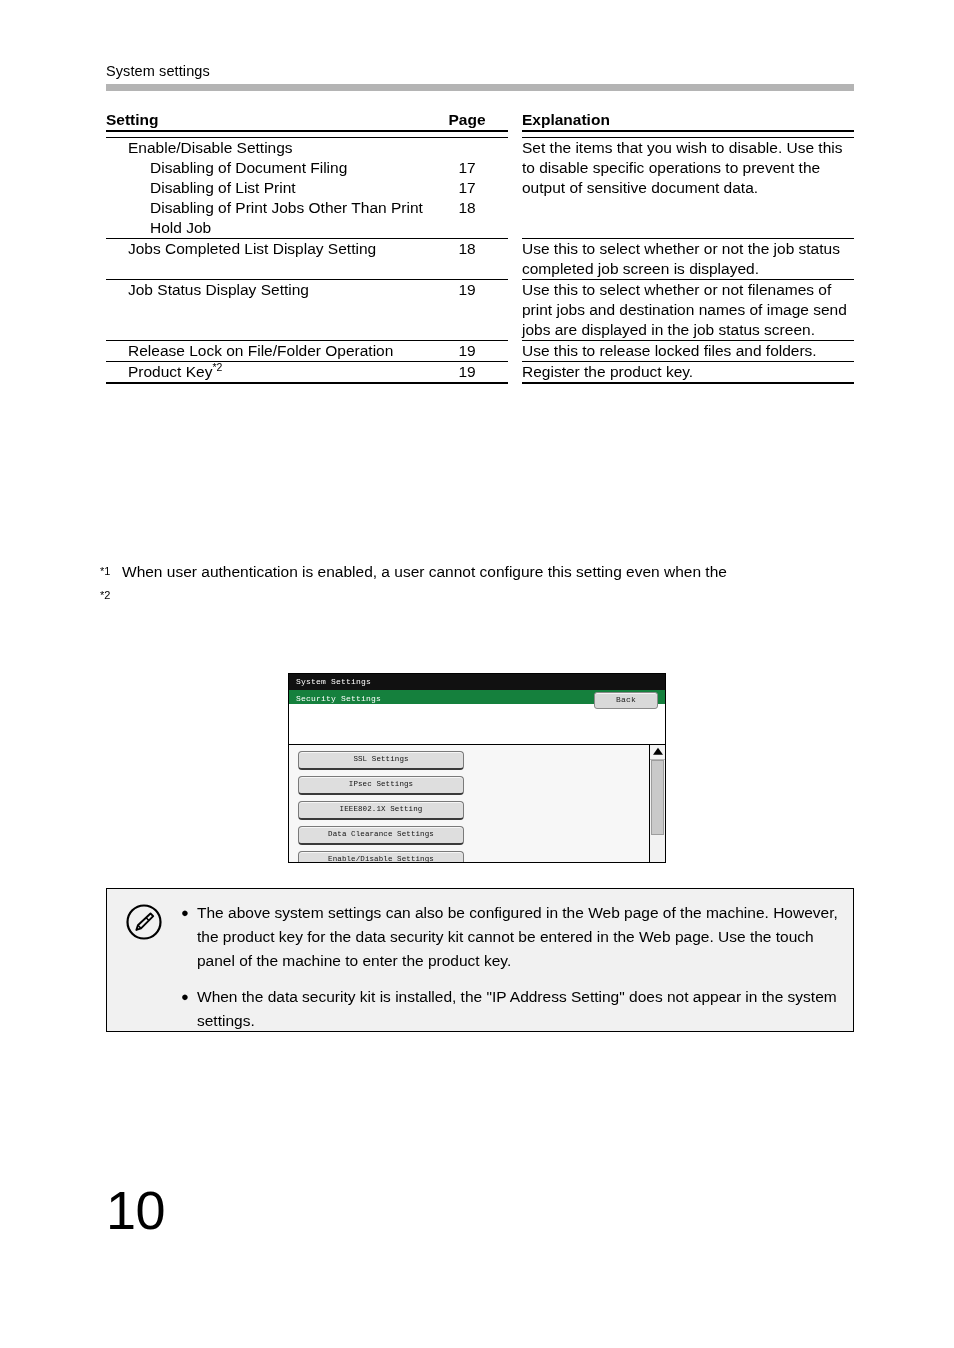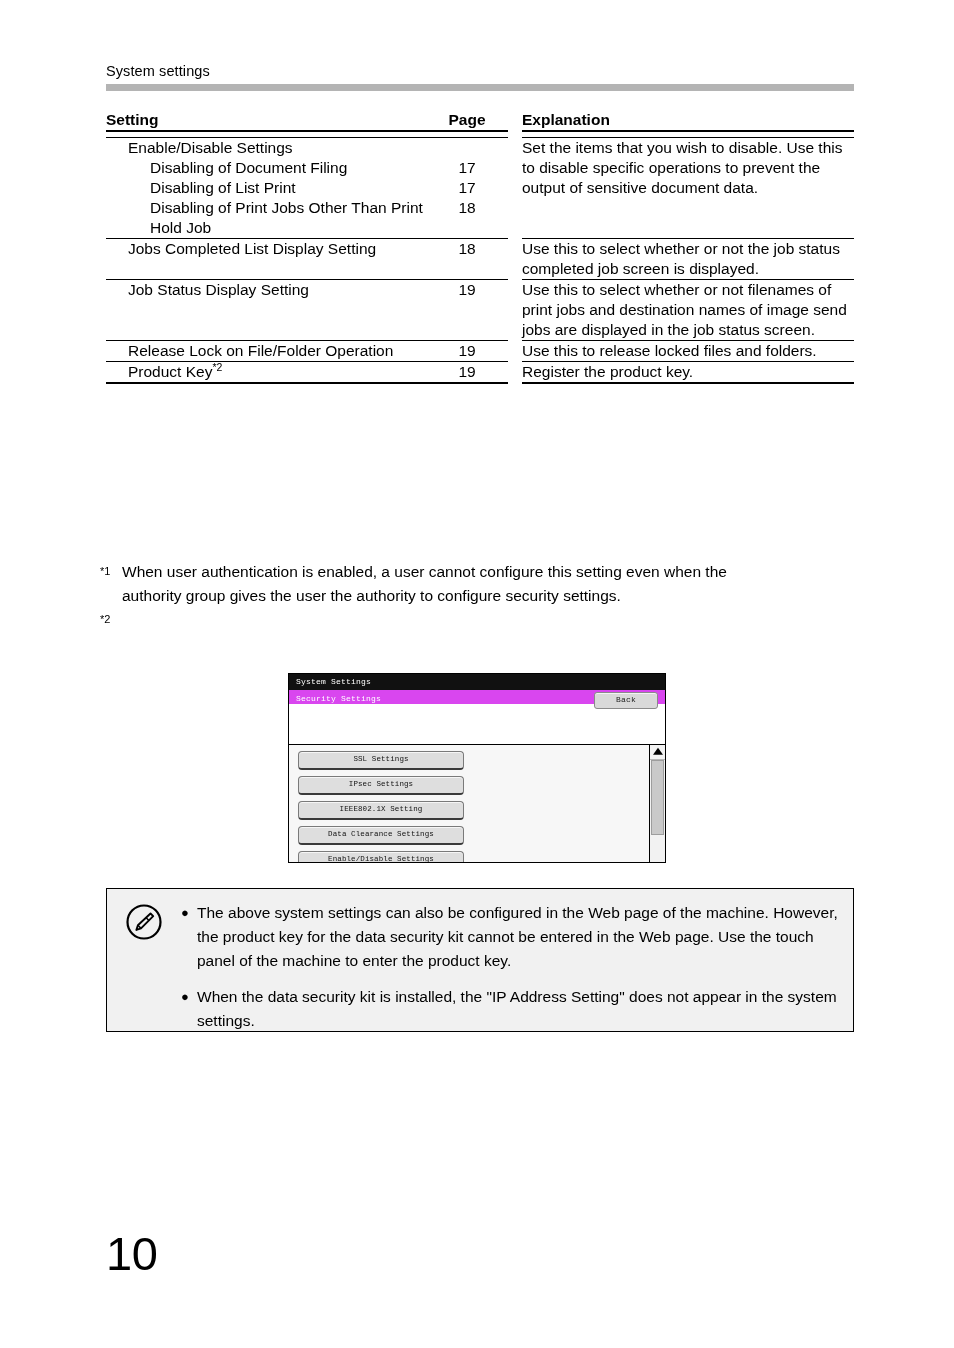--- a/index.html
+++ b/index.html
@@ -142,21 +142,21 @@
   }
   .panel-titlebar {
     background: #111111;
     color: #ffffff;
     font-size: 8px;
     line-height: 10px;
     padding: 3px 0 3px 7px;
     letter-spacing: .2px;
   }
   .panel-subbar {
-    background: #d946ef;
+    background: #15803d;
     color: #ffffff;
     font-size: 8px;
     line-height: 10px;
     padding: 4px 0 5px 7px;
     letter-spacing: .2px;
     position: relative;
     height: 14px;
     box-sizing: border-box;
   }
   .panel-back {
@@ -281,22 +281,22 @@
     left: 0;
     top: 0;
     font-size: 13px;
     line-height: 24px;
   }
 
   
   .page-number {
     position: absolute;
     left: 106px;
-    top: 1228px;
-    font-size: 47px;
+    top: 1184px;
+    font-size: 54px;
     line-height: 52px;
     letter-spacing: -0.5px;
   }
 </style>
 </head>
 <body>
 
 <div class="page-header">
   <div class="hdr-text">System settings</div>
   <div class="hdr-rule"></div>
@@ -390,21 +390,20 @@
           <td class="sep-bottom-left" colspan="2"></td>
           <td class="sep-gap"></td>
           <td class="sep-bottom-right"></td>
         </tr>
       </tbody>
   </table>
 </div>
 
 <div class="footnotes" id="footnotes">
     <div class="fn-line"><span class="fn-mark">*1</span><span>When user authentication is enabled, a user cannot configure this setting even when the</span></div>
-    <div class="fn-indent">authority group gives the user the authority to configure security settings.</div>
     <div class="fn-line"><span class="fn-mark">*2</span></div>
   </div>
 
 <div class="panel">
   <div class="panel-titlebar">
     <span>System Settings</span>
   </div>
   <div class="panel-subbar">
     <span>Security Settings</span>
     <div class="panel-back">Back</div>

